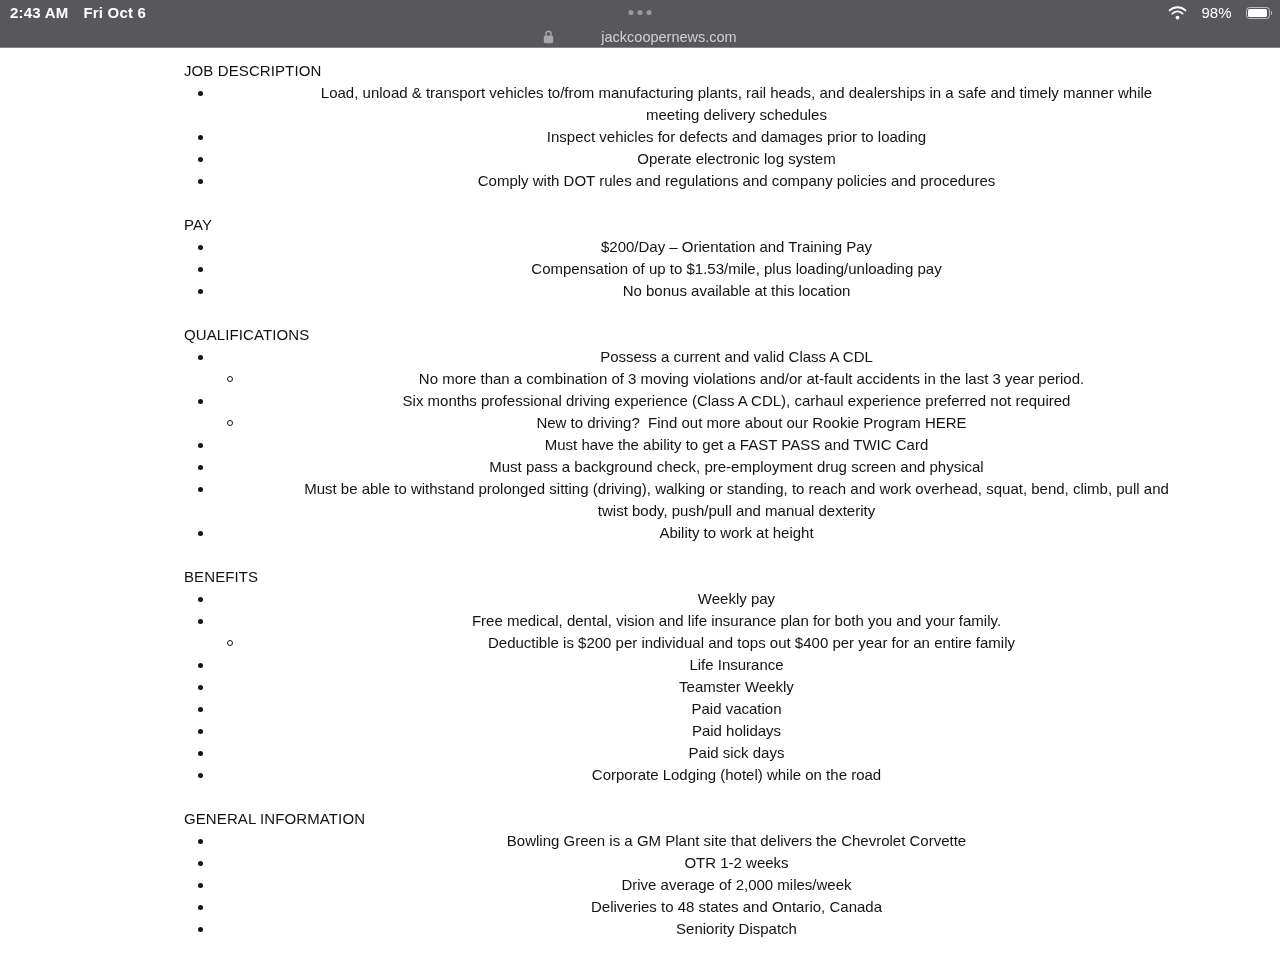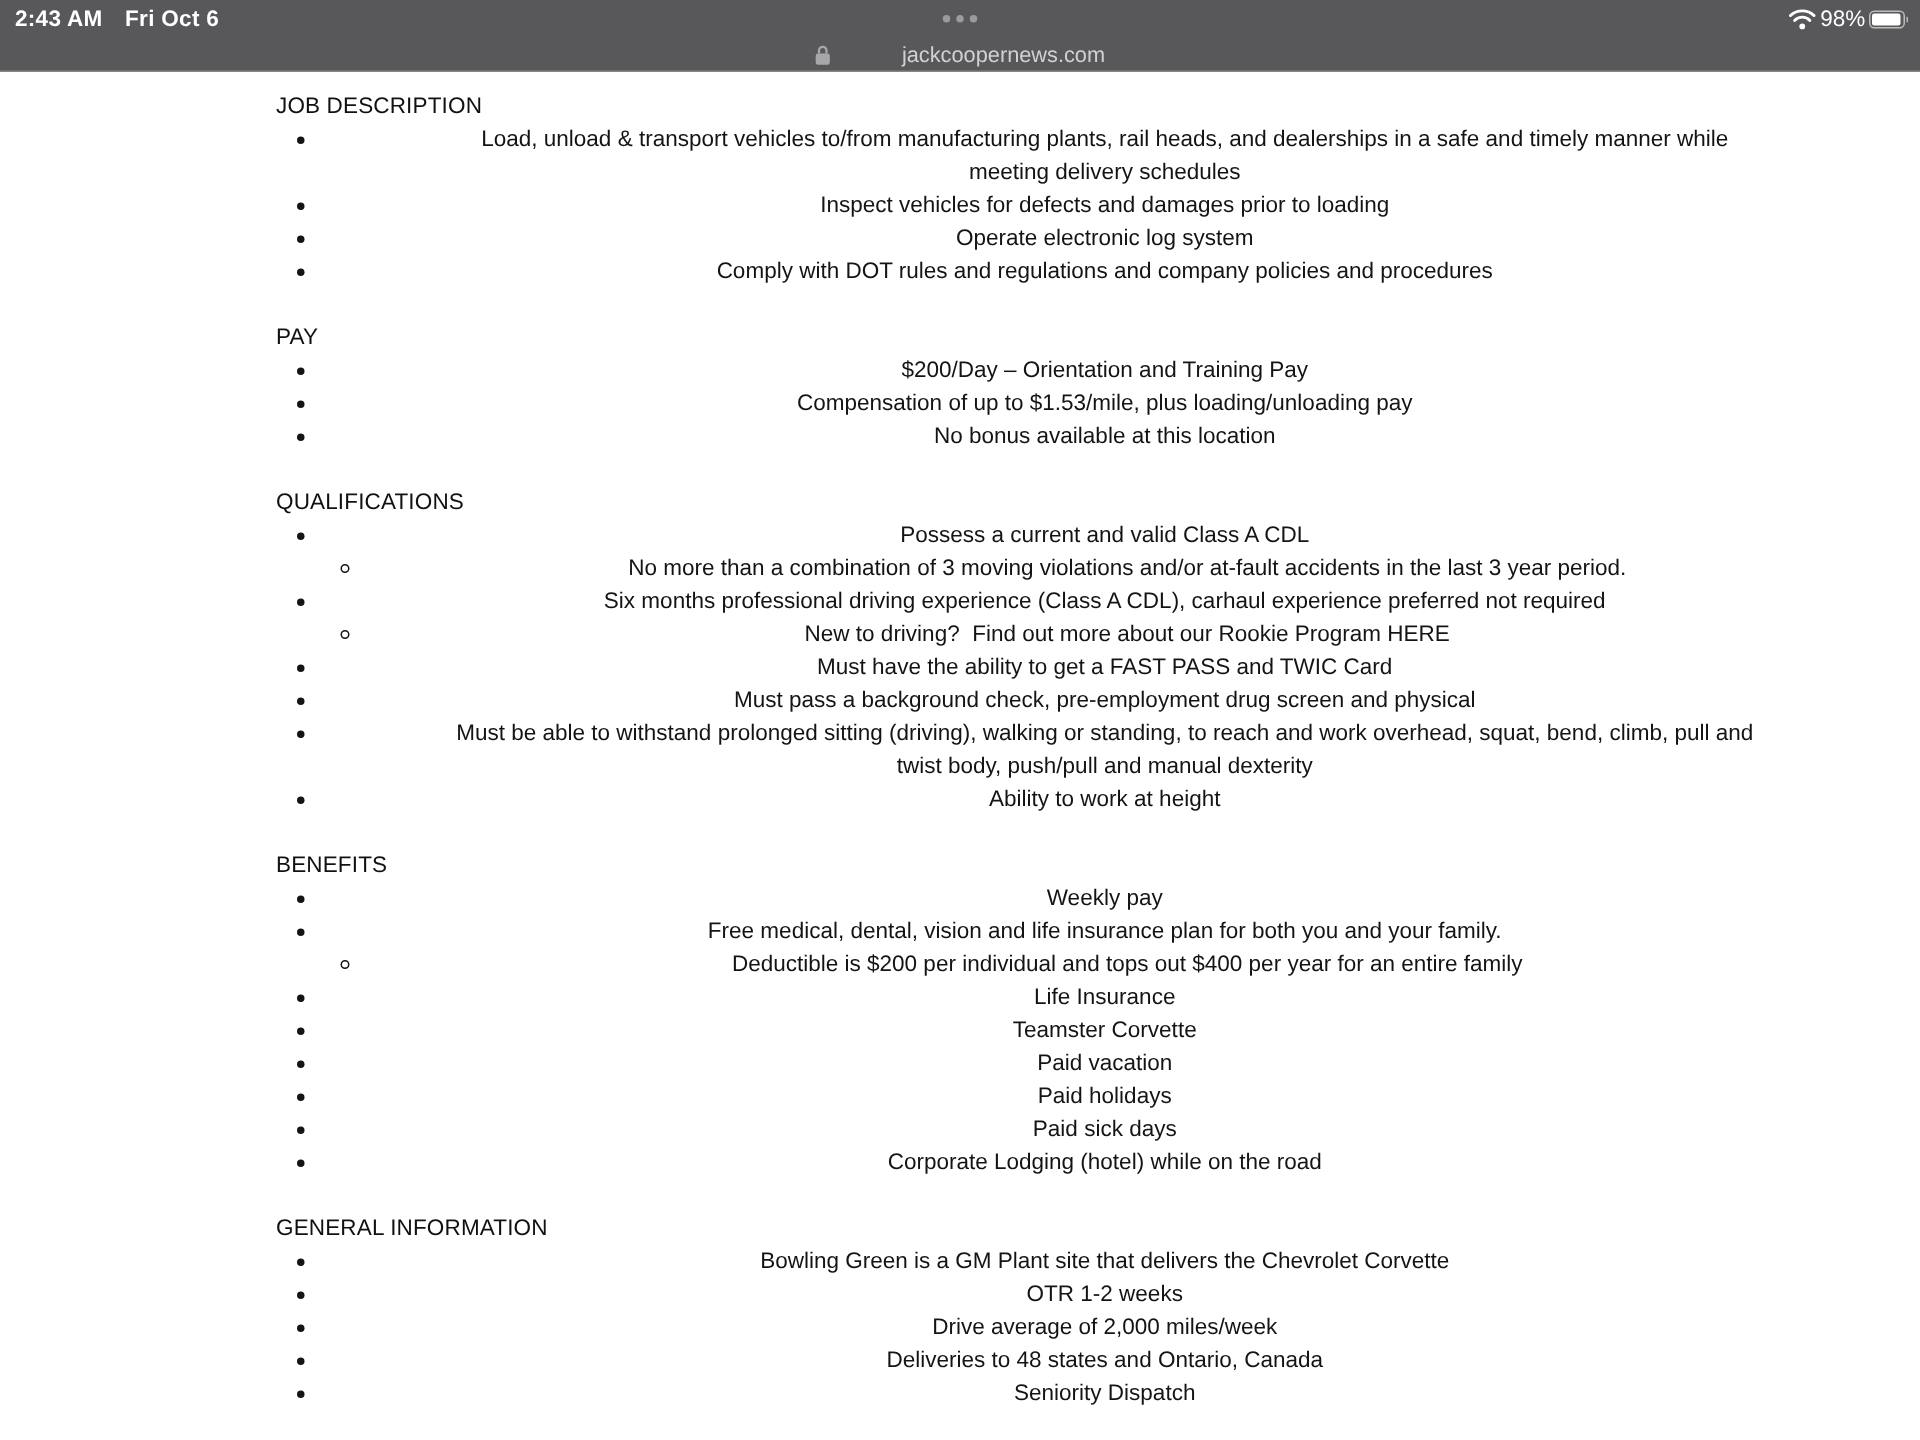--- a/index.html
+++ b/index.html
@@ -24,21 +24,21 @@
     display: flex; gap: 15px; align-items: center;
     font-size: 15px; font-weight: 600; letter-spacing: 0.2px; color: #ffffff;
   }
   .status-center {
     position: absolute; left: 50%; top: 10px; transform: translateX(-50%);
     display: flex; gap: 4px; align-items: center;
   }
   .dot { width: 5px; height: 5px; border-radius: 50%; background: #9b9b9e; }
   .status-right {
     position: absolute; right: 8px; top: 4px;
-    display: flex; gap: 2px; align-items: center;
+    display: flex; gap: 14px; align-items: center;
     font-size: 15px; font-weight: 500; color: #ffffff;
   }
   .wifi-wrap { display: flex; align-items: center; margin-top: 1px; }
   .battery { display: flex; align-items: center; margin-top: 1px; }
   .battery-body {
     display: block; width: 24px; height: 11.5px;
     border: 1px solid rgba(255,255,255,0.6); border-radius: 3.5px; padding: 1px;
   }
   .battery-fill { display: block; width: 97%; height: 100%; background: #ffffff; border-radius: 1.5px; }
   .battery-nub {
@@ -144,21 +144,21 @@
           <div class="li lvl1"><span class="bullet"></span><span class="txt">Must pass a background check, pre-employment drug screen and physical</span></div>
           <div class="li lvl1"><span class="bullet"></span><span class="txt">Must be able to withstand prolonged sitting (driving), walking or standing, to reach and work overhead, squat, bend, climb, pull and twist body, push/pull and manual dexterity</span></div>
           <div class="li lvl1"><span class="bullet"></span><span class="txt">Ability to work at height</span></div>
         </section>
         <section class="doc-section">
           <div class="heading">BENEFITS</div>
           <div class="li lvl1"><span class="bullet"></span><span class="txt">Weekly pay</span></div>
           <div class="li lvl1"><span class="bullet"></span><span class="txt">Free medical, dental, vision and life insurance plan for both you and your family.</span></div>
           <div class="li lvl2"><span class="bullet"></span><span class="txt">Deductible is $200 per individual and tops out $400 per year for an entire family</span></div>
           <div class="li lvl1"><span class="bullet"></span><span class="txt">Life Insurance</span></div>
-          <div class="li lvl1"><span class="bullet"></span><span class="txt">Teamster Corvette</span></div>
+          <div class="li lvl1"><span class="bullet"></span><span class="txt">Teamster Weekly</span></div>
           <div class="li lvl1"><span class="bullet"></span><span class="txt">Paid vacation</span></div>
           <div class="li lvl1"><span class="bullet"></span><span class="txt">Paid holidays</span></div>
           <div class="li lvl1"><span class="bullet"></span><span class="txt">Paid sick days</span></div>
           <div class="li lvl1"><span class="bullet"></span><span class="txt">Corporate Lodging (hotel) while on the road</span></div>
         </section>
         <section class="doc-section">
           <div class="heading">GENERAL INFORMATION</div>
           <div class="li lvl1"><span class="bullet"></span><span class="txt">Bowling Green is a GM Plant site that delivers the Chevrolet Corvette</span></div>
           <div class="li lvl1"><span class="bullet"></span><span class="txt">OTR 1-2 weeks</span></div>
           <div class="li lvl1"><span class="bullet"></span><span class="txt">Drive average of 2,000 miles/week</span></div>

